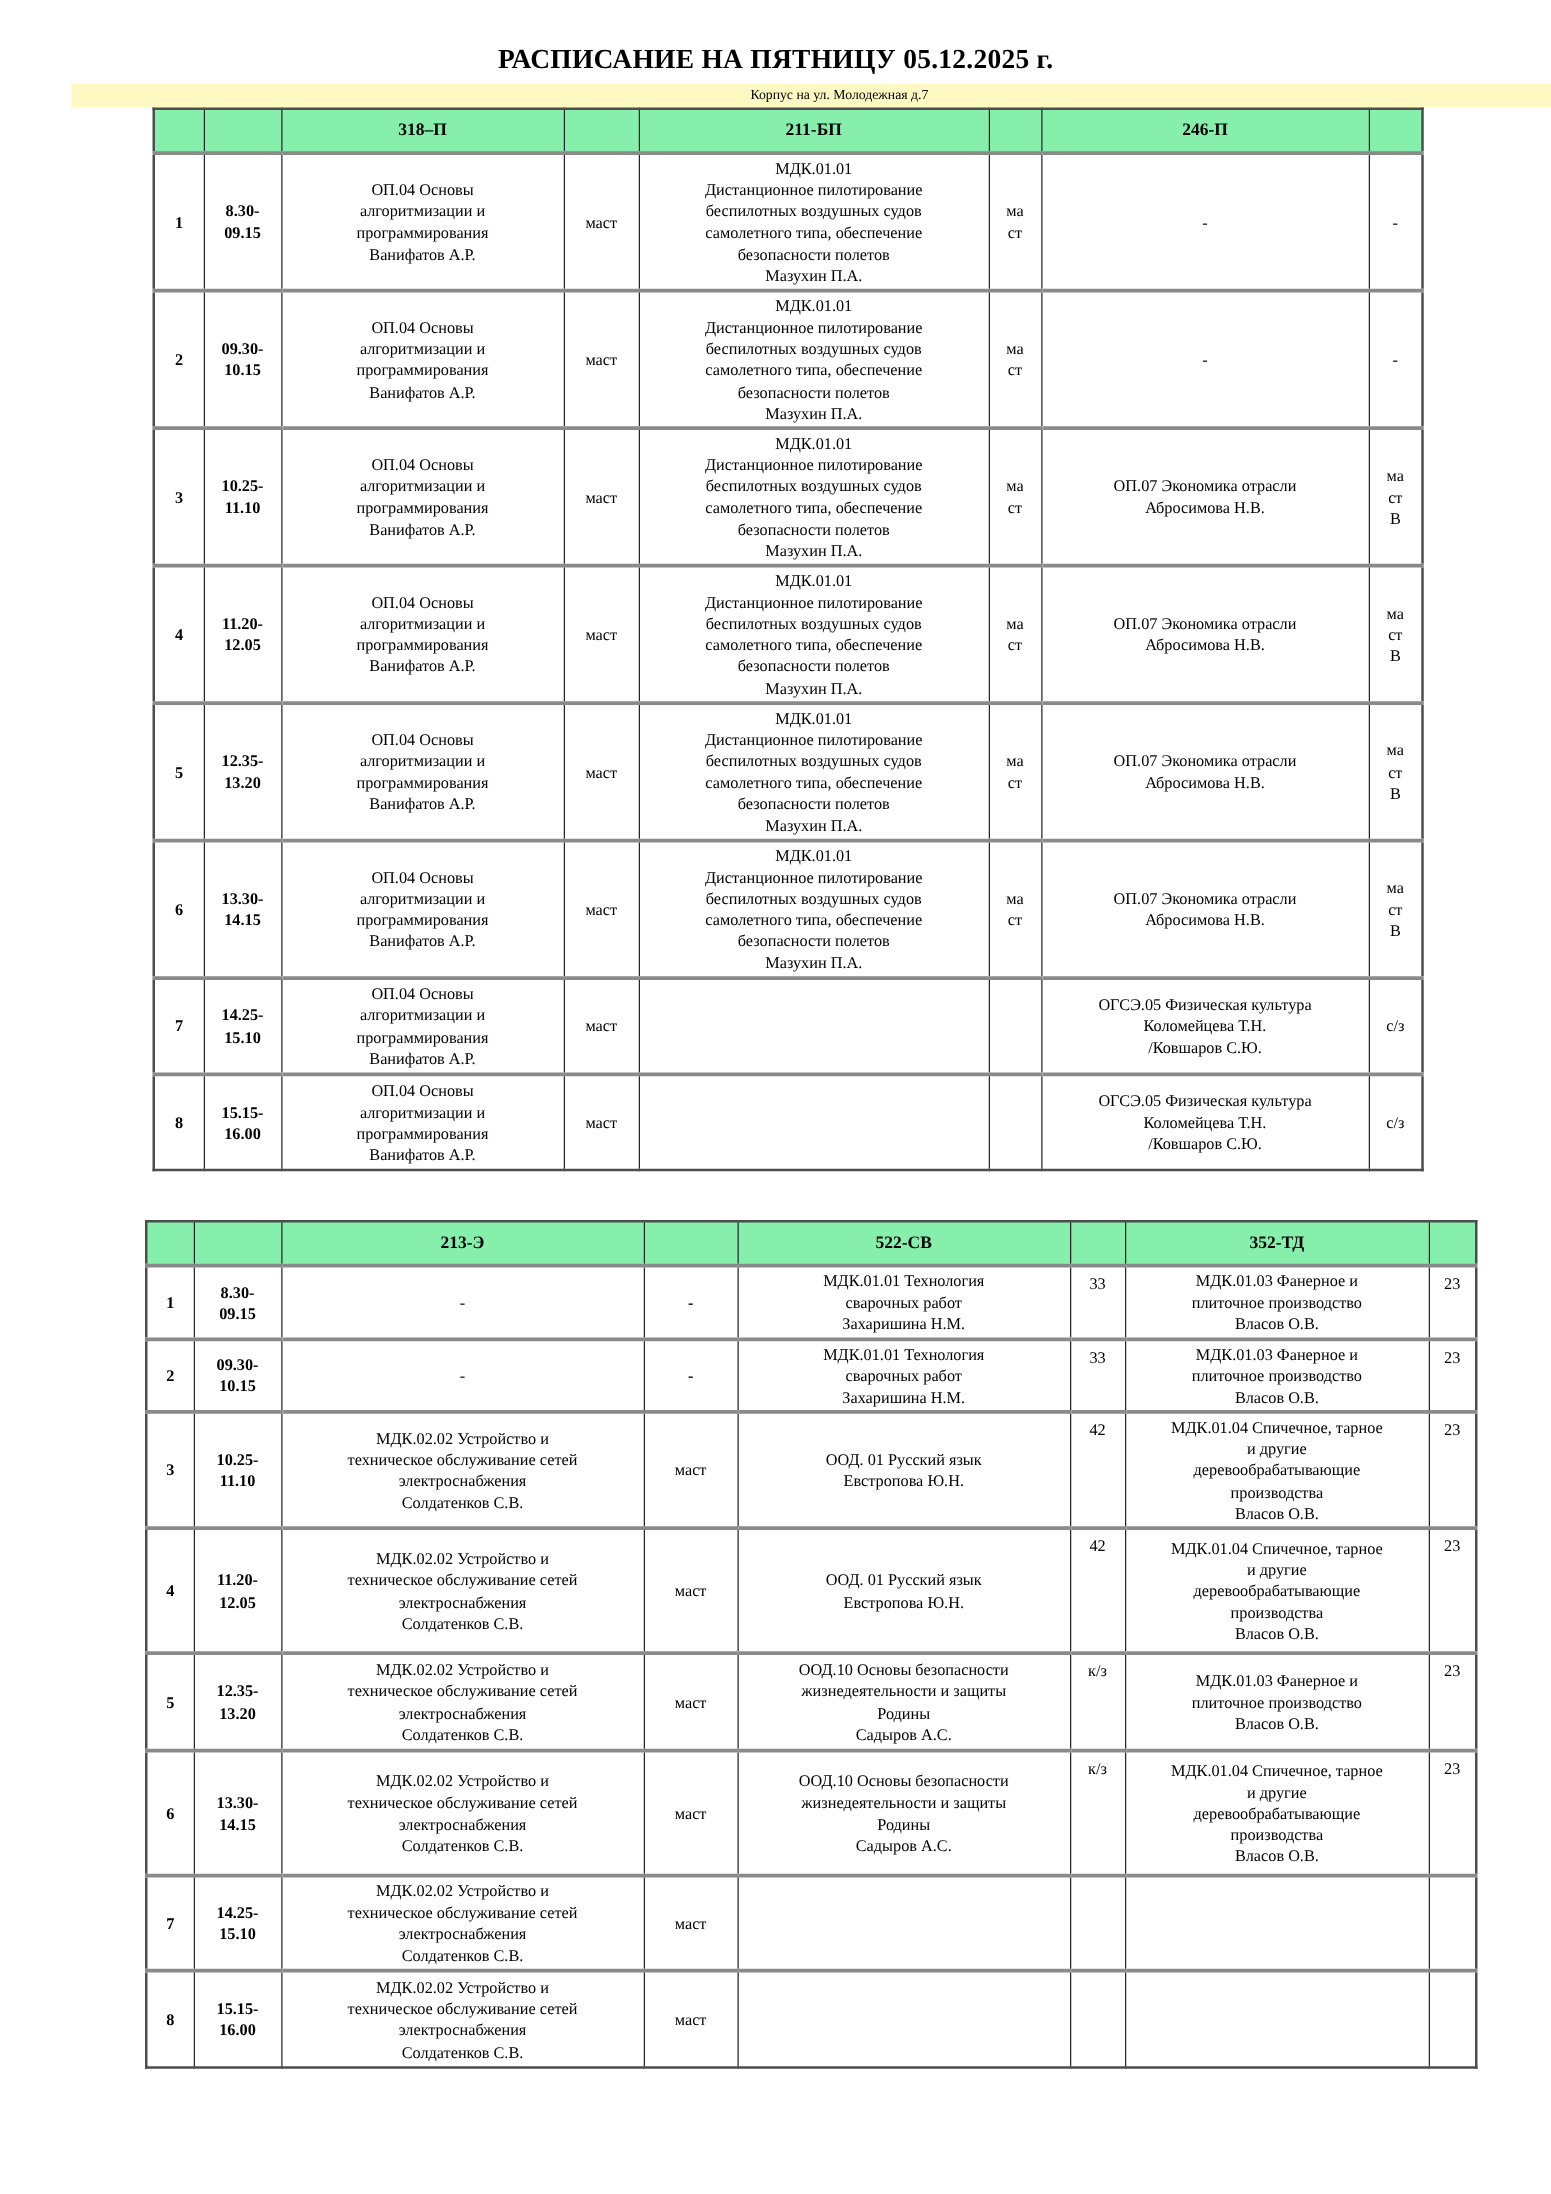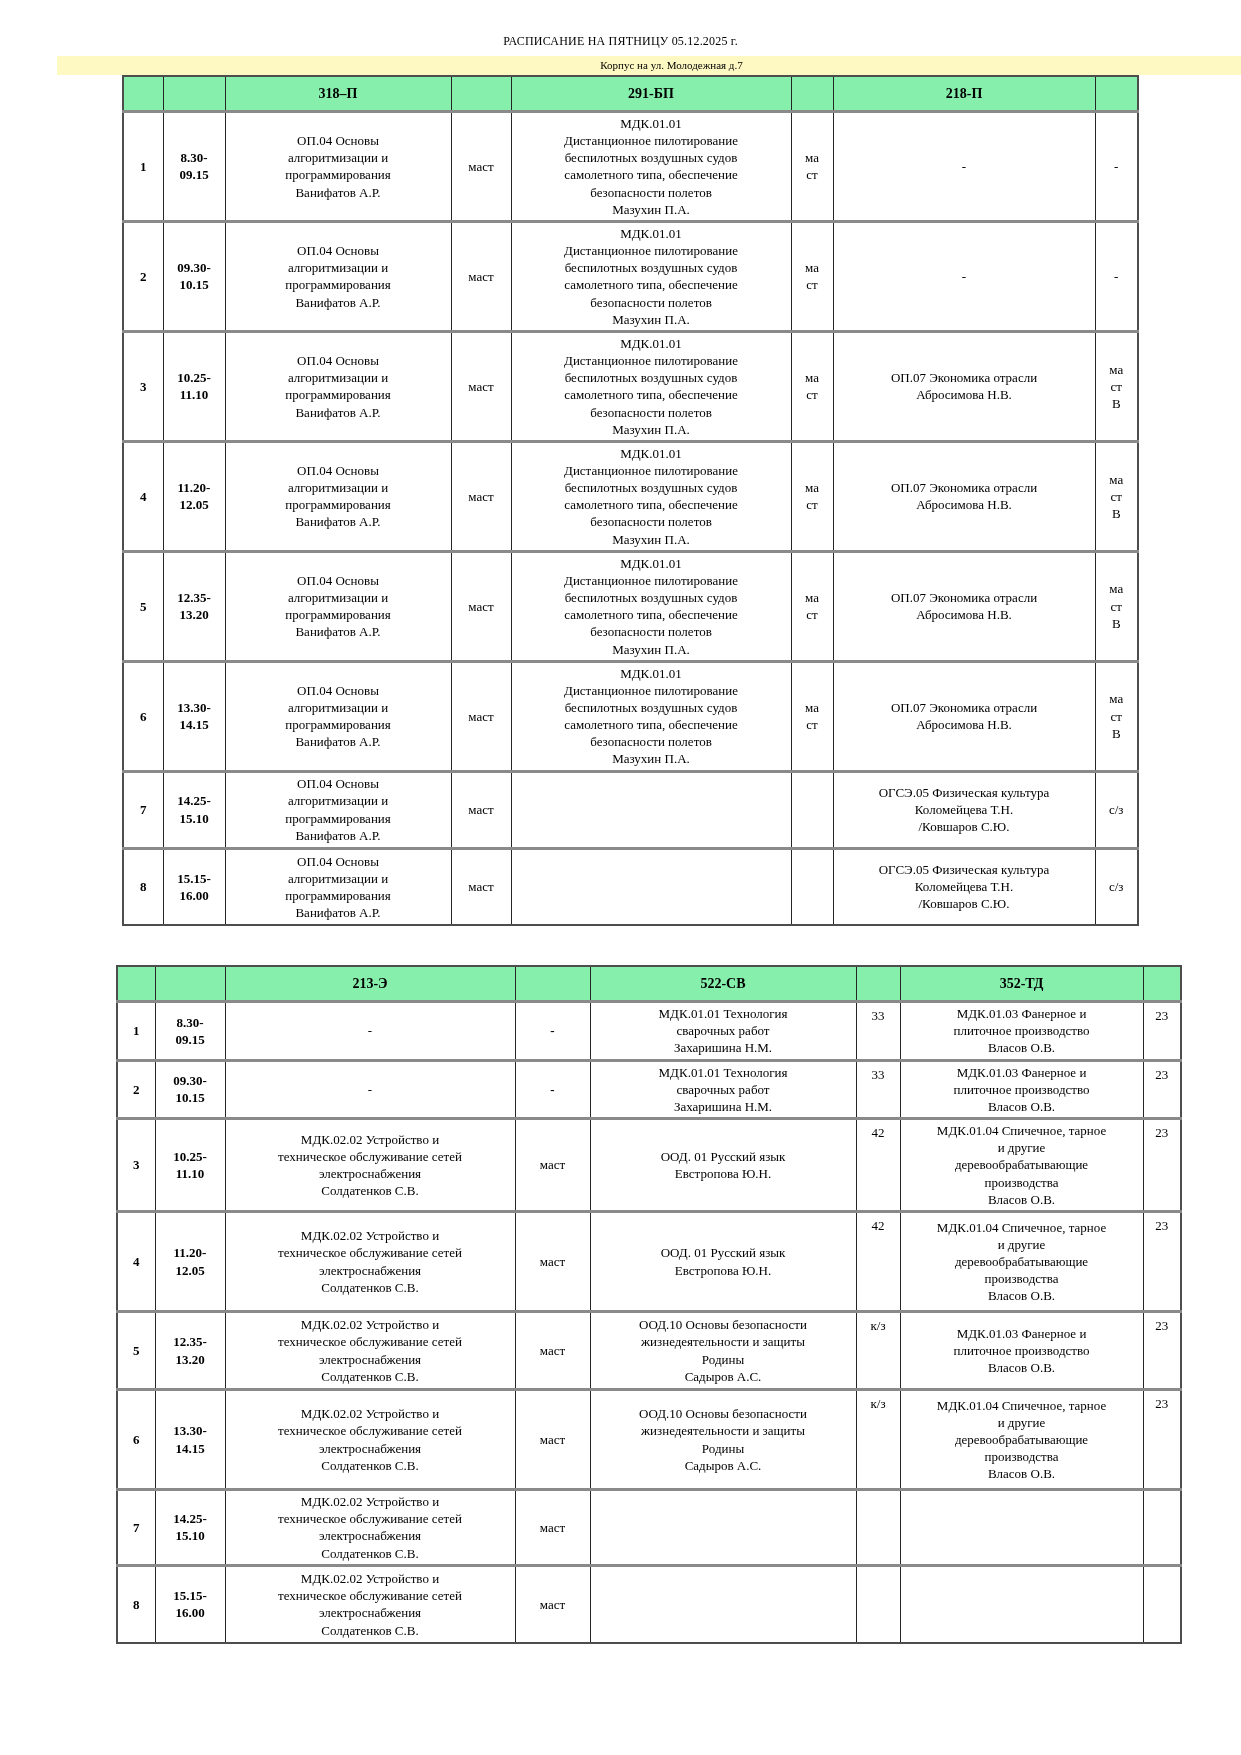--- a/index.html
+++ b/index.html
@@ -6,22 +6,22 @@
   body {
     width:1241px; height:1755px;
     font-family:"Liberation Serif","DejaVu Serif",serif;
     color:#000;
     position:relative;
     overflow:hidden;
   }
   .page { width:1241px; height:1755px; }
   .title {
     text-align:center;
-    font-size:12px;
-    font-weight:normal;
+    font-size:22px;
+    font-weight:bold;
     margin:0;
     padding-top:34px;
     padding-bottom:7px;
     letter-spacing:.2px;
   }
   .banner {
     margin-left:57px;
     width:1229px;
     background:#fef9c3;
     text-align:center;
@@ -80,23 +80,23 @@
           <col style="width: 42px;">
           <col style="width: 262px;">
           <col style="width: 43px;">
         </colgroup>
         <thead>
           <tr>
             <th></th>
             <th></th>
             <th>318–П</th>
             <th></th>
-            <th>291-БП</th>
-            <th></th>
-            <th>218-П</th>
+            <th>211-БП</th>
+            <th></th>
+            <th>246-П</th>
             <th></th>
           </tr>
         </thead>
         <tbody>
           <tr style="height: 108px;">
             <td class="num">1</td>
             <td class="time">8.30-
 09.15</td>
             <td>ОП.04 Основы
 алгоритмизации и

